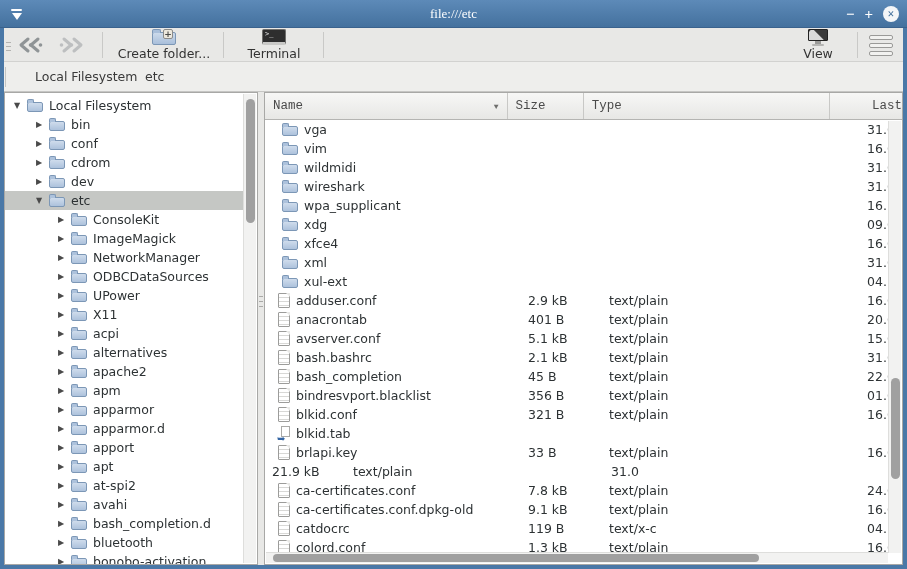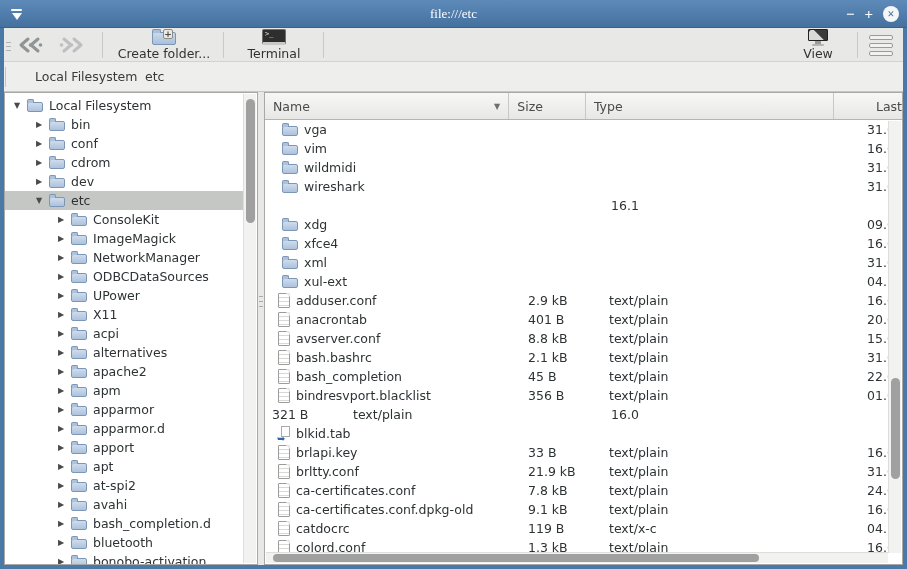--- a/index.html
+++ b/index.html
@@ -96,21 +96,21 @@
        border-left:4px solid transparent; border-top:4px solid #e8e8e6; }
   
   .icon.link { width:12px; height:15px; }
   .icon.link .page { position:absolute; right:0; top:0; width:9px; height:11px; background:#fff; border:1px solid #aaaaa8; }
   .icon.link .arrow { position:absolute; left:-1px; bottom:-3px; color:#3465a4; font-size:10px; line-height:10px; }
 
   
   .list-header { position:absolute; left:0; top:0; width:637px; height:27px; display:flex;
        background:linear-gradient(#f7f7f6,#e7e7e5); border-bottom:1px solid #b4b4b2; }
   .hcell { position:relative; border-right:1px solid #c8c8c6; font-size:12.5px; color:#4a4a4a;
-           display:flex; align-items:center; padding-left:8px; cursor:default; }
+           display:flex; align-items:center; padding-left:8px; cursor:default;font-family:Liberation Mono, monospace; }
   .hc-name { width:256px; } .hc-size { width:80px; } .hc-type { width:260px; } .hc-mod { flex:1; border-right:none; padding-left:6px;margin-left:36px; }
   .sort-arrow { position:absolute; right:8px; font-size:8px; color:#6f6f6d; }
 
   .list-rows { position:absolute; left:0; top:27px; width:637px; }
   .list-row { height:19px; display:flex; align-items:center; font-size:12.5px; color:#2d3234; }
   .cell { white-space:nowrap; overflow:hidden; }
   .c-name { width:256px; display:flex; align-items:center; padding-left:13px; }
   .flabel { margin-left:6px; }
   .c-size { width:80px; padding-left:7px; }
   .c-type { width:260px; padding-left:8px; }
@@ -490,20 +490,27 @@
               <i class="fbody"></i>
               <i class="ftab"></i>
             </span>
       <span class="flabel">wireshark</span>
     </span>
     <span class="cell c-size"></span>
     <span class="cell c-type"></span>
     <span class="cell c-mod">31.0</span>
   </div>
         <div class="list-row">
+    <span class="cell c-name">
+      <span class="icon folder">
+              <i class="fbody"></i>
+              <i class="ftab"></i>
+            </span>
+      <span class="flabel">wpa_supplicant</span>
+    </span>
     <span class="cell c-size"></span>
     <span class="cell c-type"></span>
     <span class="cell c-mod">16.1</span>
   </div>
         <div class="list-row">
     <span class="cell c-name">
       <span class="icon folder">
               <i class="fbody"></i>
               <i class="ftab"></i>
             </span>
@@ -565,21 +572,21 @@
     </span>
     <span class="cell c-size">401 B</span>
     <span class="cell c-type">text/plain</span>
     <span class="cell c-mod">20.0</span>
   </div>
         <div class="list-row">
     <span class="cell c-name">
       <span class="icon file"></span>
       <span class="flabel">avserver.conf</span>
     </span>
-    <span class="cell c-size">8.8 kB</span>
+    <span class="cell c-size">5.1 kB</span>
     <span class="cell c-type">text/plain</span>
     <span class="cell c-mod">15.0</span>
   </div>
         <div class="list-row">
     <span class="cell c-name">
       <span class="icon file"></span>
       <span class="flabel">bash.bashrc</span>
     </span>
     <span class="cell c-size">2.1 kB</span>
     <span class="cell c-type">text/plain</span>
@@ -597,20 +604,24 @@
         <div class="list-row">
     <span class="cell c-name">
       <span class="icon file"></span>
       <span class="flabel">bindresvport.blacklist</span>
     </span>
     <span class="cell c-size">356 B</span>
     <span class="cell c-type">text/plain</span>
     <span class="cell c-mod">01.0</span>
   </div>
         <div class="list-row">
+    <span class="cell c-name">
+      <span class="icon file"></span>
+      <span class="flabel">blkid.conf</span>
+    </span>
     <span class="cell c-size">321 B</span>
     <span class="cell c-type">text/plain</span>
     <span class="cell c-mod">16.0</span>
   </div>
         <div class="list-row">
     <span class="cell c-name">
       <span class="icon link">
               <i class="page"></i>
               <span class="arrow">➥</span>
             </span>
@@ -623,24 +634,20 @@
         <div class="list-row">
     <span class="cell c-name">
       <span class="icon file"></span>
       <span class="flabel">brlapi.key</span>
     </span>
     <span class="cell c-size">33 B</span>
     <span class="cell c-type">text/plain</span>
     <span class="cell c-mod">16.0</span>
   </div>
         <div class="list-row">
-    <span class="cell c-name">
-      <span class="icon file"></span>
-      <span class="flabel">brltty.conf</span>
-    </span>
     <span class="cell c-size">21.9 kB</span>
     <span class="cell c-type">text/plain</span>
     <span class="cell c-mod">31.0</span>
   </div>
         <div class="list-row">
     <span class="cell c-name">
       <span class="icon file"></span>
       <span class="flabel">ca-certificates.conf</span>
     </span>
     <span class="cell c-size">7.8 kB</span>

